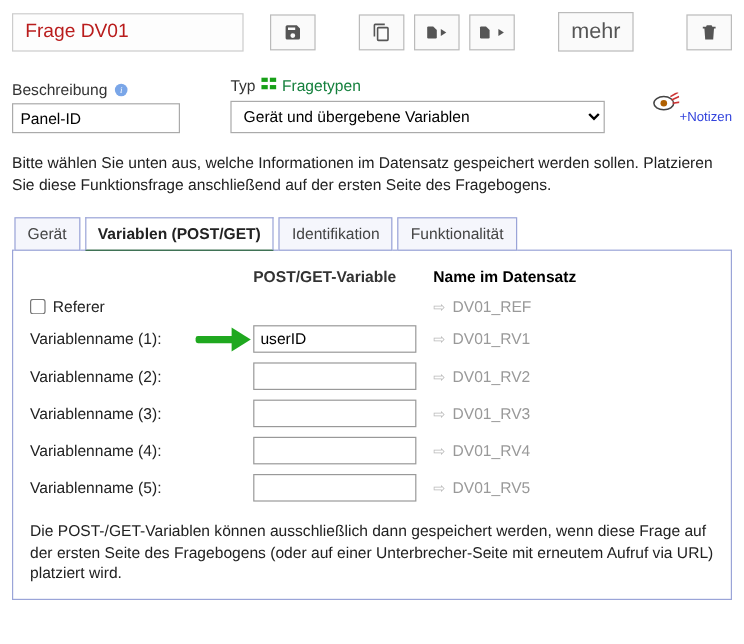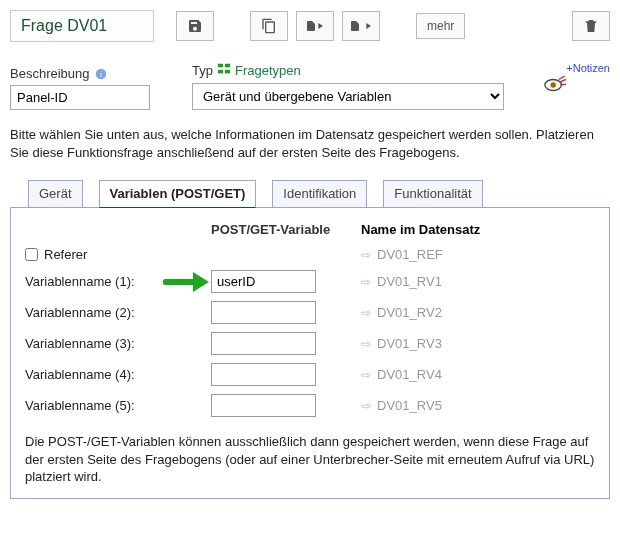--- a/index.html
+++ b/index.html
@@ -14,22 +14,22 @@
   }
   .top-bar {
     display: flex;
     align-items: center;
     gap: 8px;
   }
   .title-box {
     border: 1px solid #ccc;
     padding: 6px 10px;
     font-size: 16px;
-    color: #14532d;
-    width: 144px;
+    color: #b91c1c;
+    width: 193px;
     background: #fdfdfd;
   }
   .tool-btn {
     width: 38px;
     height: 30px;
     border: 1px solid #bbb;
     background: #fafafa;
     display: flex;
     align-items: center;
     justify-content: center;
@@ -37,21 +37,21 @@
     cursor: pointer;
   }
   .tool-btn svg { width: 16px; height: 16px; fill: #555; display: block; }
   .tool-btn .dup-wrap { display:flex; align-items:center; }
   .more-btn {
     border: 1px solid #bbb;
     background: #fafafa;
     padding: 5px 10px;
     color: #555;
     cursor: pointer;
-    font-size: 12px;
+    font-size: 18px;
   }
   .spacer { flex: 0 0 6px; }
   .grow { flex: 1 1 auto; }
   .row2 {
     margin-top: 20px;
     display: flex;
     align-items: flex-end;
   }
   .col-desc { width: 182px; }
   .col-type { flex: 1; }
@@ -71,35 +71,36 @@
     font-size: 13px;
     width: 312px;
     background: #fff;
   }
   .notes-link {
     color: #3344dd;
     font-size: 11px;
     text-decoration: none;
     margin-left: auto;
     align-self: flex-start;
+    margin-top: 29px;
   }
   .eye-icon { margin-left: 12px; align-self: center; }
   .explain {
     margin-top: 16px;
     font-size: 13px;
     line-height: 1.35;
     color: #222;
   }
   .tabs-wrap { margin-top: 18px; }
   .tabs-strip {
     display: flex;
-    gap: 16px;
+    gap: 4px;
     position: relative;
     z-index: 2;
-    margin-left: 18px;
+    margin-left: 2px;
   }
   .tab {
     border: 1px solid #9aa4d8;
     padding: 5px 10px 6px 10px;
     font-size: 13px;
     color: #444;
     background: #f5f6fc;
     cursor: pointer;
     position: relative;
     top: 1px;
@@ -130,21 +131,21 @@
   .var-row {
     display: flex;
     align-items: center;
     margin-bottom: 8px;
   }
   .var-row .col-a { font-size: 13px; color: #222; display:flex; align-items:center; gap:6px;}
   .var-row .col-b input {
     border: 1px solid #999;
     padding: 3px 5px;
     font-size: 13px;
-    width: 105px;
+    width: 136px;
   }
   .ds-name { color: #999; font-size: 13px; display:flex; align-items:center; gap:6px;}
   .ds-arrow { color: #bbb; font-size: 12px; }
   .green-arrow {
     position: relative;
     display: inline-block;
     width: 48px;
     height: 18px;
   }
   .green-arrow .shaft {

